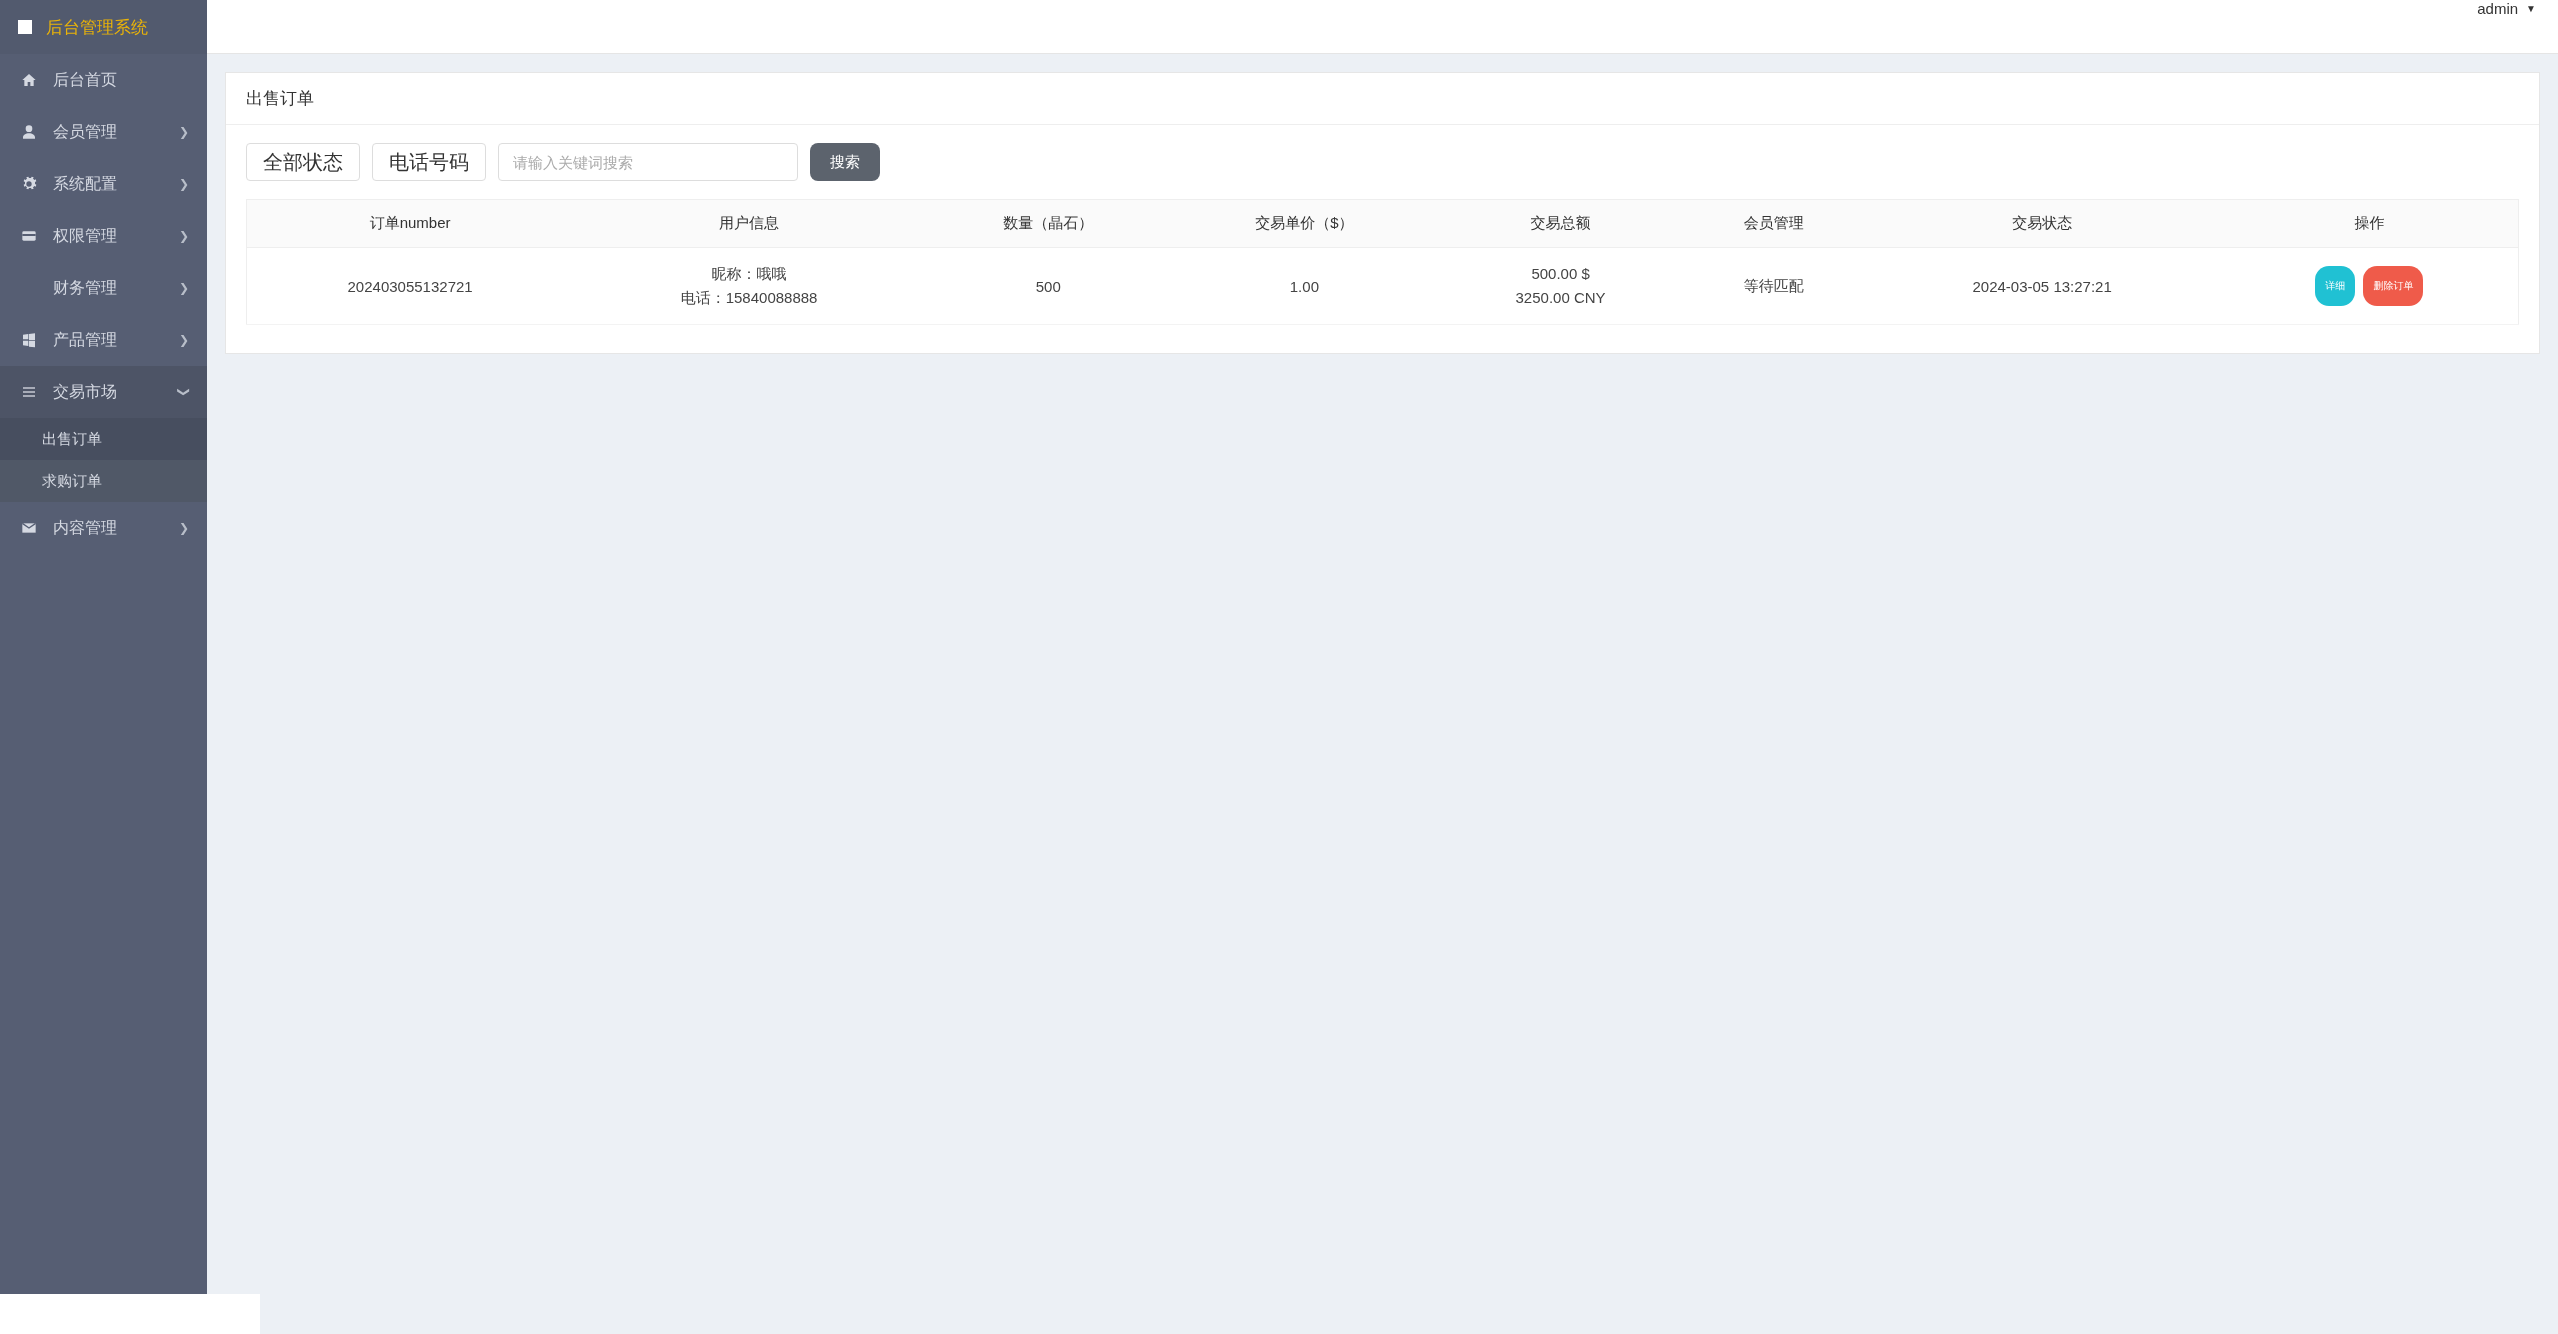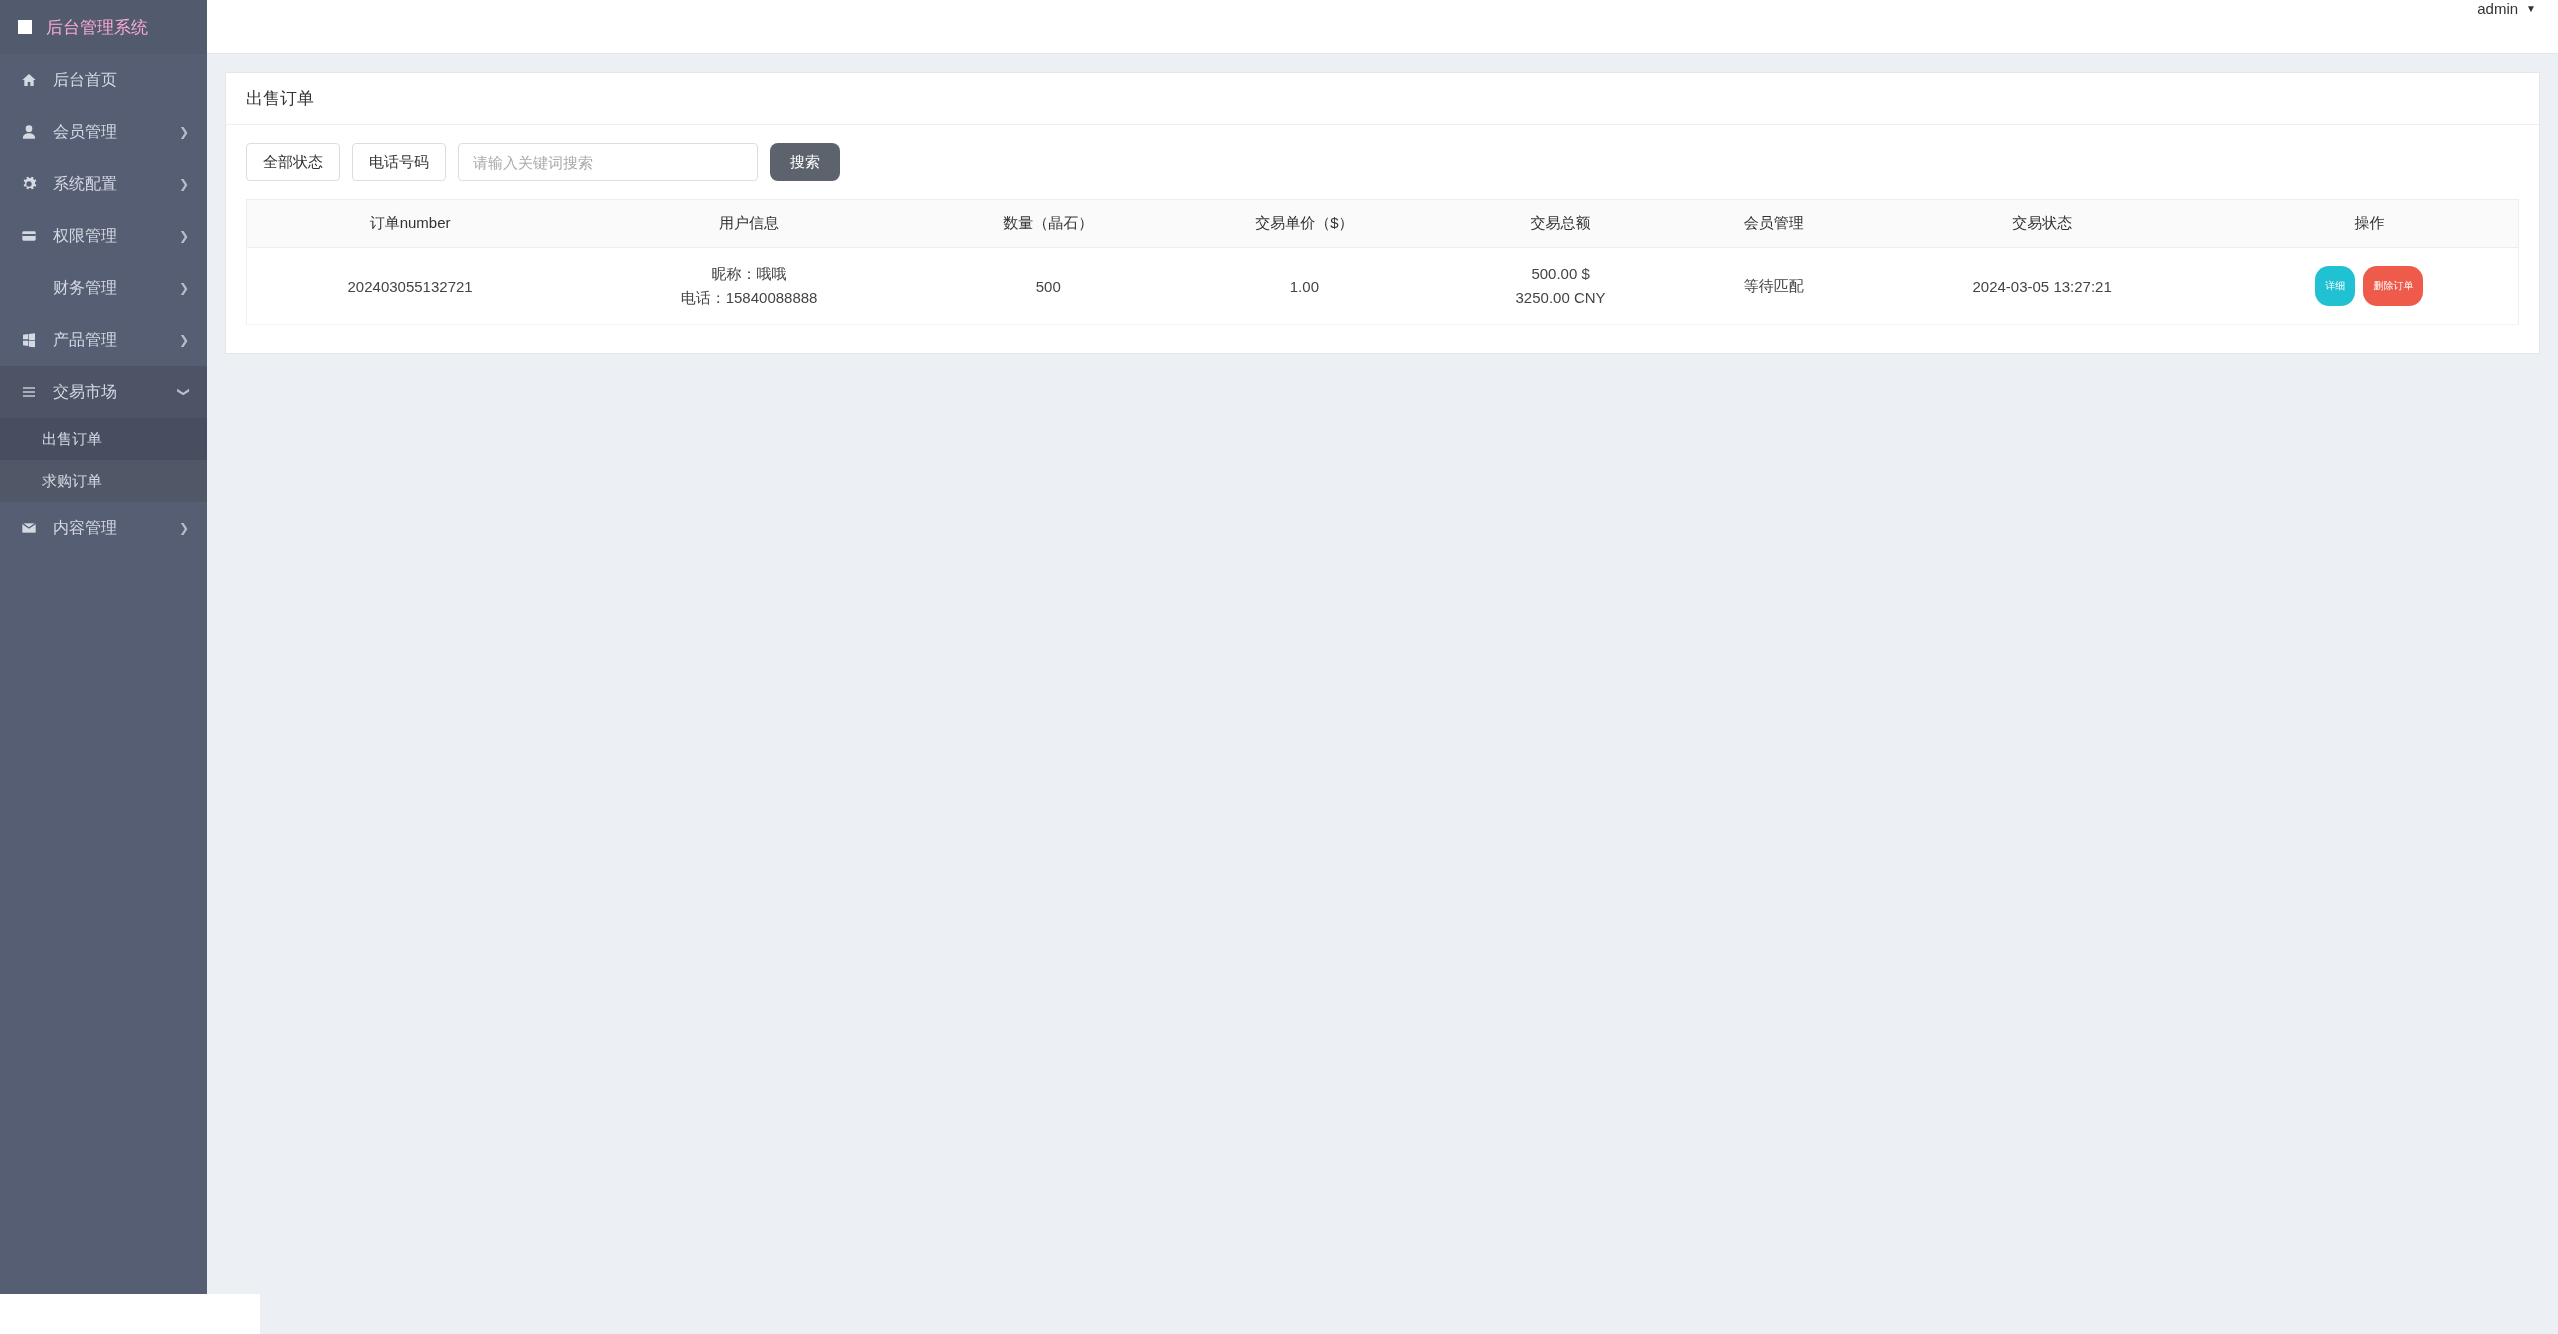--- a/index.html
+++ b/index.html
@@ -4,21 +4,21 @@
 <style>
 * { margin: 0; padding: 0; box-sizing: border-box; }
 body { font-family: "Helvetica Neue", Arial, "Microsoft YaHei", sans-serif; font-size: 14px; color: #333; background: #ecf0f5; }
 
 .sidebar {
   position: fixed; left: 0; top: 0; width: 207px; height: 100vh;
   background: #4a5568; background: #565e73; color: #c9cfd9;
 }
 .sidebar-brand {
   height: 54px; display: flex; align-items: center; padding: 0 18px;
-  color: #f9a8d4; font-size: 17px; font-weight: 500;
+  color: #eab308; font-size: 17px; font-weight: 500;
   background: #525a6e;
 }
 .sidebar-brand .brand-icon {
   width: 14px; height: 14px; background: #fff; margin-right: 14px; display: inline-block;
 }
 .nav-menu { background: #565e73; }
 .nav-item {
   display: flex; align-items: center; padding: 0 18px; height: 52px;
   color: #d5d9e2; font-size: 16px; cursor: pointer; position: relative;
   border-left: 3px solid transparent;
@@ -57,21 +57,21 @@
 }
 .card-header {
   padding: 14px 20px; border-bottom: 1px solid #eee; font-size: 17px; color: #333;
 }
 .card-body { padding: 18px 20px 28px; }
 
 .filter-row { display: flex; gap: 12px; margin-bottom: 18px; }
 .dropdown-btn {
   display: inline-flex; align-items: center; height: 38px; padding: 0 16px;
   background: #fff; border: 1px solid #ddd; border-radius: 4px; cursor: pointer;
-  font-size: 15px; color: #333;
+  font-size: 20px; color: #333;
 }
 .search-input {
   height: 38px; width: 300px; padding: 12px 14px;
   border: 1px solid #ddd; border-radius: 4px; font-size: 15px; outline: none;
 }
 .search-input::placeholder { color: #aaa; }
 .search-btn {
   height: 38px; padding: 0 20px; background: #5c636d; color: #fff;
   border: none; border-radius: 8px; font-size: 15px; cursor: pointer;
 }

